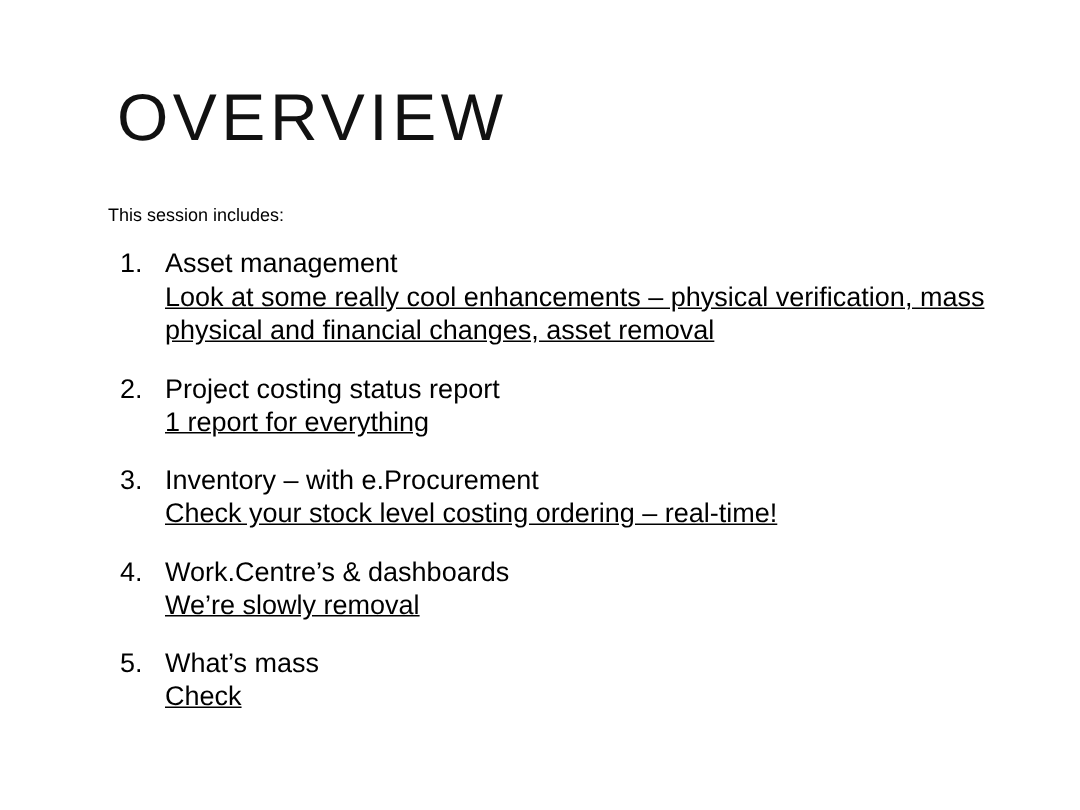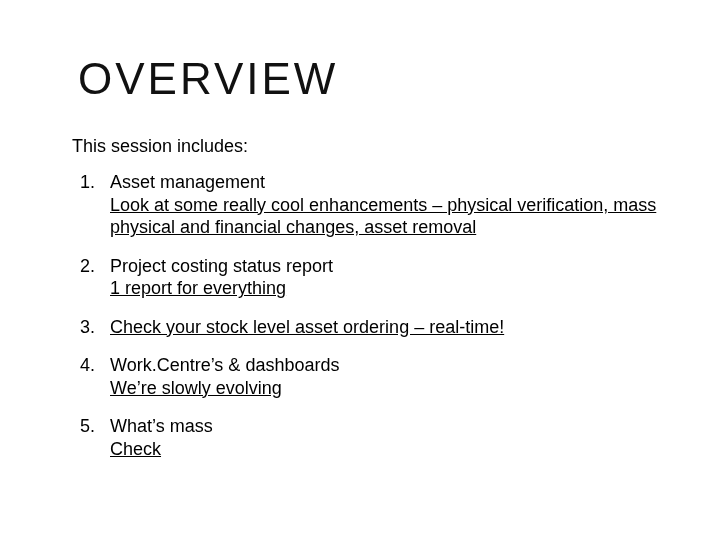--- a/index.html
+++ b/index.html
@@ -30,21 +30,21 @@
   }
   .title {
     font-size: 44px;
     letter-spacing: 3px;
     font-weight: 400;
     color: #111;
     line-height: 1.05;
     padding: 6px 0;
   }
   .intro {
-    font-size: 18px;
+    font-size: 12px;
     margin: 0 0 14px 12px;
   }
   ol.items {
     margin: 0 0 0 18px;
     padding: 0 0 0 22px;
     font-size: 18px;
     line-height: 1.25;
   }
   ol.items > li {
     margin-bottom: 16px;
@@ -73,25 +73,26 @@
   <ol class="items">
     <li>
       <span class="item-title">Asset management</span>
       <span class="item-desc">Look at some really cool enhancements – physical verification, mass physical and financial changes, asset removal</span>
     </li>
     <li>
       <span class="item-title">Project costing status report</span>
       <span class="item-desc">1 report for everything</span>
     </li>
     <li>
-      <span class="item-desc">Check your stock level asset ordering – real-time!</span>
+      <span class="item-title">Inventory – with e.Procurement</span>
+      <span class="item-desc">Check your stock level costing ordering – real-time!</span>
     </li>
     <li>
       <span class="item-title">Work.Centre’s &amp; dashboards</span>
-      <span class="item-desc">We’re slowly evolving</span>
+      <span class="item-desc">We’re slowly removal</span>
     </li>
     <li>
       <span class="item-title">What’s mass</span>
       <span class="item-desc">Check</span>
     </li>
   </ol>
 
 </div>
 
 </body></html>

